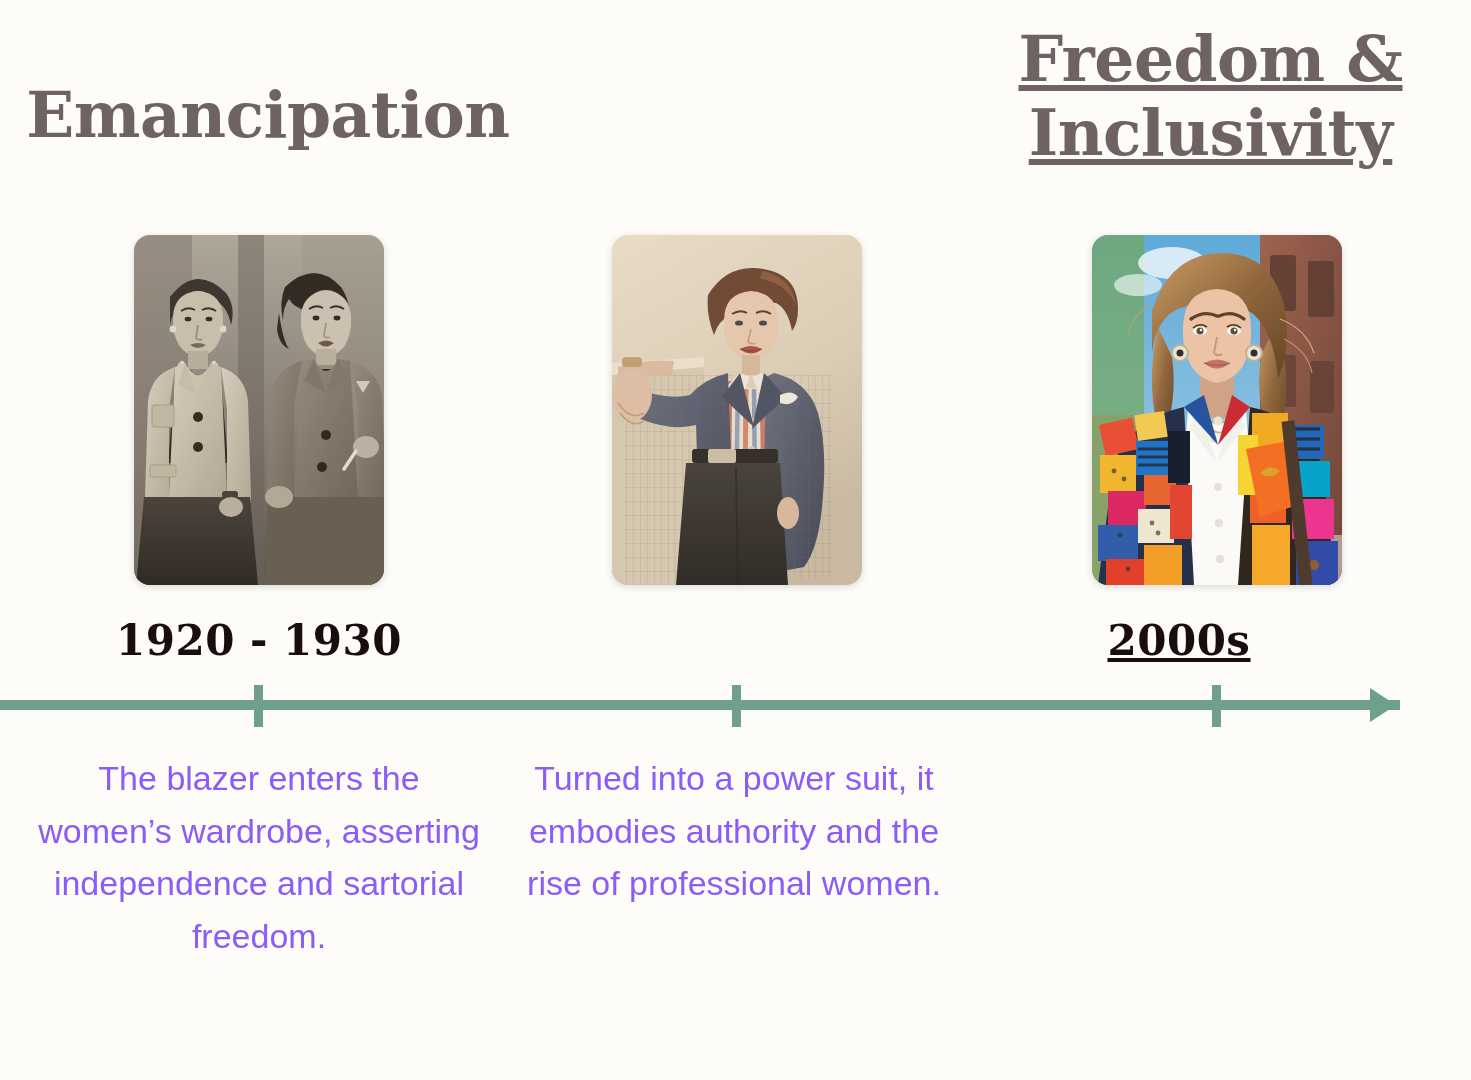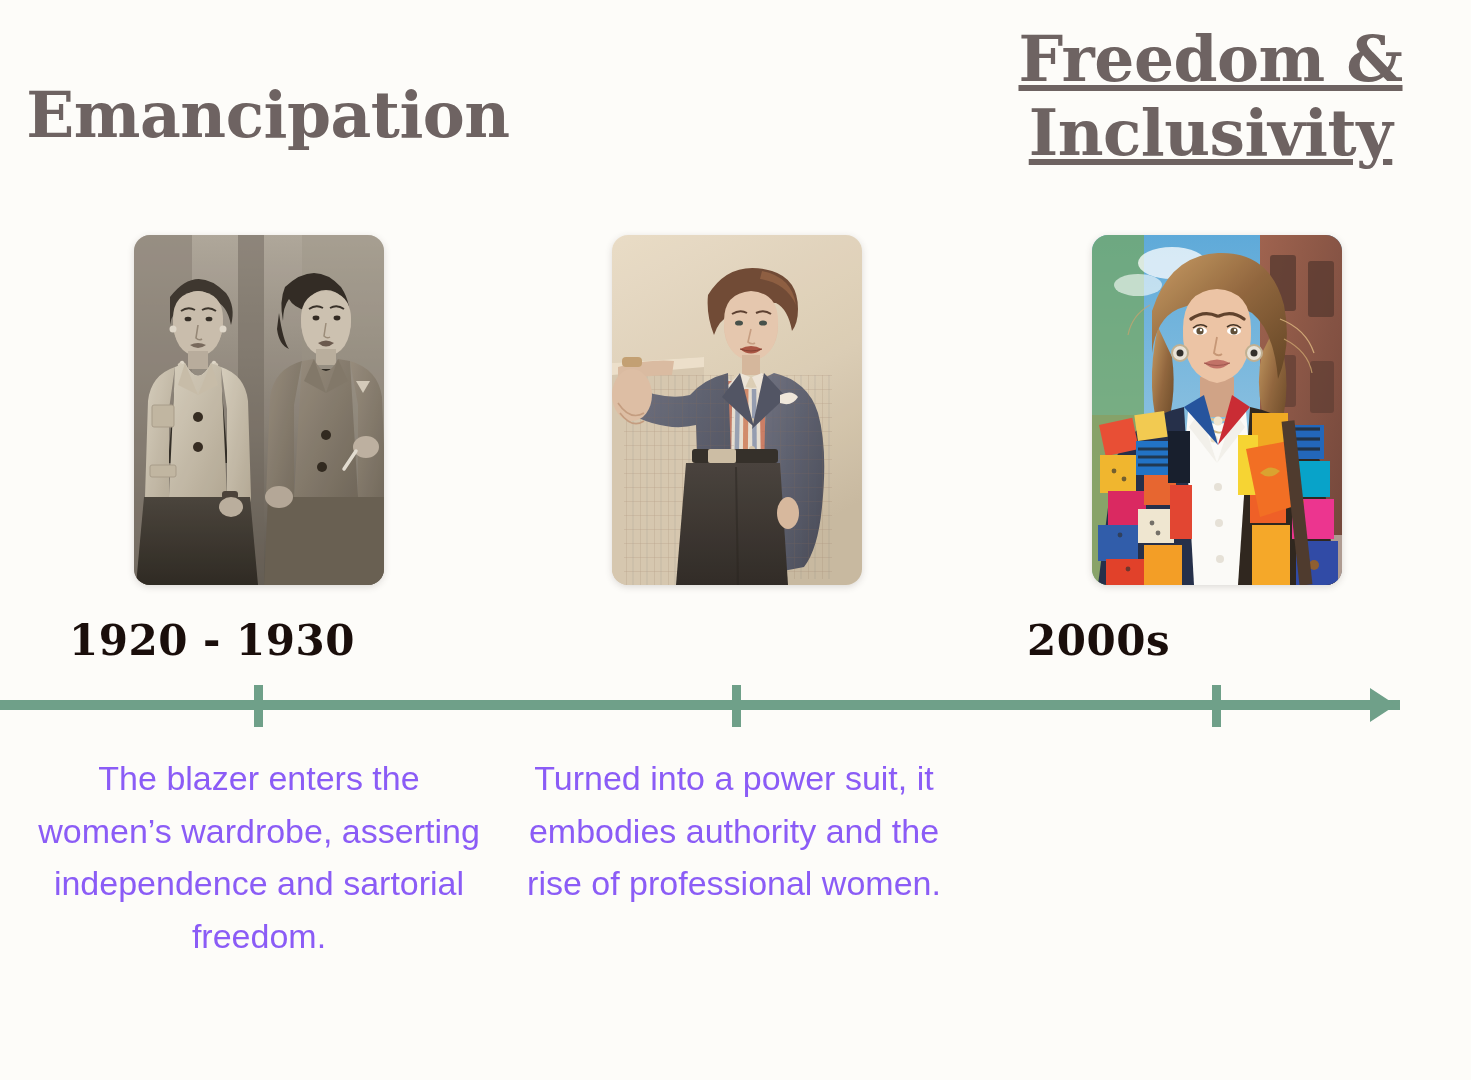--- a/index.html
+++ b/index.html
@@ -51,25 +51,26 @@
   .photo-card svg { display:block; width:100%; height:100%; }
 
   
   .era-label {
     position: absolute;
     color: #1A0E0B;
     font-family: "DejaVu Serif", "Liberation Serif", serif;
     font-weight: bold;
     font-size: 42px;
     letter-spacing: 0.5px;
+    text-align: center;
     top: 616px;
   }
   #era-0 { left: 69px;   width: 380px; }
   #era-1 { left: 547px;  width: 380px; }
-  #era-2 { left: 1027px; width: 380px; }
+  #era-2 { left: 989px; width: 380px; text-decoration: underline; }
 
   
   #timeline-axis {
     position: absolute;
     left: 0px;
     top: 700px;
     width: 1400px;
     height: 10px;
     background: #6FA089;
   }

